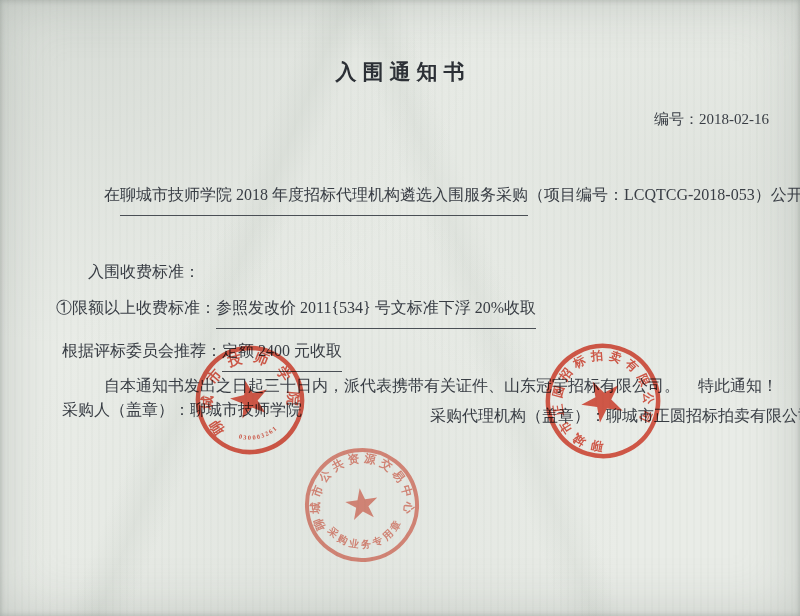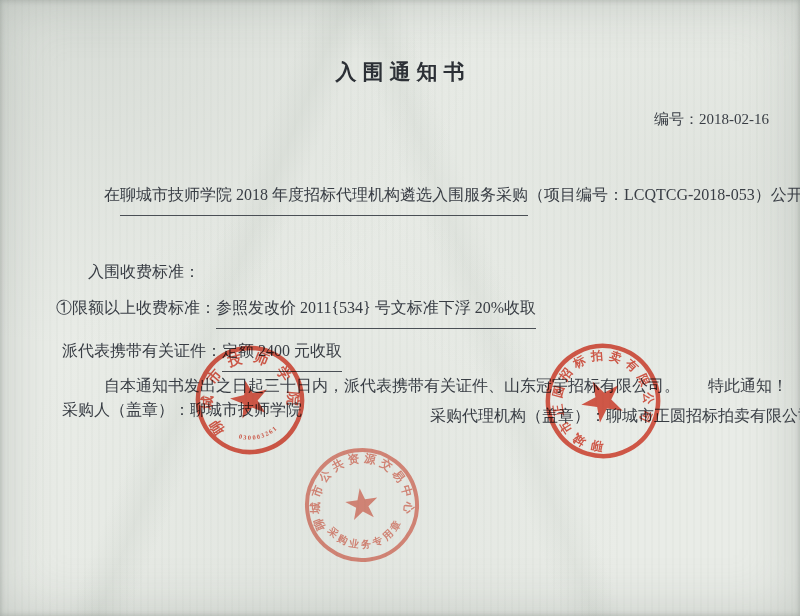--- a/index.html
+++ b/index.html
@@ -20,21 +20,21 @@
       radial-gradient(ellipse at 40% 85%, rgba(160,170,160,0.10), rgba(255,255,255,0) 45%);
     box-shadow: inset 0 0 55px rgba(110,120,112,0.30), inset 0 0 6px rgba(90,100,92,0.35);
   }
   .line{position:absolute;white-space:nowrap;font-size:16px;line-height:1.3;}
   .title{
     position:absolute;top:58px;left:3px;width:100%;
     text-align:center;font-size:21px;letter-spacing:6px;
     color:#2c3036;font-weight:600;
   }
   .u{border-bottom:1px solid #4a4f55;padding-bottom:12px;text-align:right;}
-  .notice-gap{margin-left:28px;}
+  .notice-gap{margin-left:18px;}
   .seal{position:absolute;mix-blend-mode:multiply;pointer-events:none;}
   .seal text{font-family:"Liberation Serif","DejaVu Serif",serif;font-weight:bold;}
 </style>
 </head>
 <body>
 
 <div class="page">
 
   <div class="title">入围通知书</div>
 
@@ -47,21 +47,21 @@
     <span>在</span><span class="u">聊城市技师学院 2018 年度招标代理机构遴选入围服务采购</span><span>（项目编号：LCQTCG-2018-053）公开招标</span>
   </div>
 
   <div class="line" style="top:262px;left:88px;">入围收费标准：</div>
 
   <div class="line" style="top:298px;left:48px;margin-left:8px;">
     <span>①限额以上收费标准：</span><span class="u">参照发改价 2011{534} 号文标准下浮 20%收取</span>
   </div>
 
   <div class="line" style="top:341px;left:62px;">
-    <span>派代表携带有关证件：</span><span class="u">定额 2400 元收取</span>
+    <span>根据评标委员会推荐：</span><span class="u">定额 2400 元收取</span>
   </div>
 
   <div class="line" style="top:376px;left:104px;">
     <span>自本通知书发出之日起三十日内，派代表携带有关证件、山东冠宇招标有限公司。</span><span class="notice-gap">特此通知！</span>
   </div>
 
   <div class="line" style="top:400px;left:62px;">采购人（盖章）：聊城市技师学院</div>
   <div class="line" style="top:406px;left:430px;">采购代理机构（盖章）：聊城市正圆招标拍卖有限公司</div>
 
 

